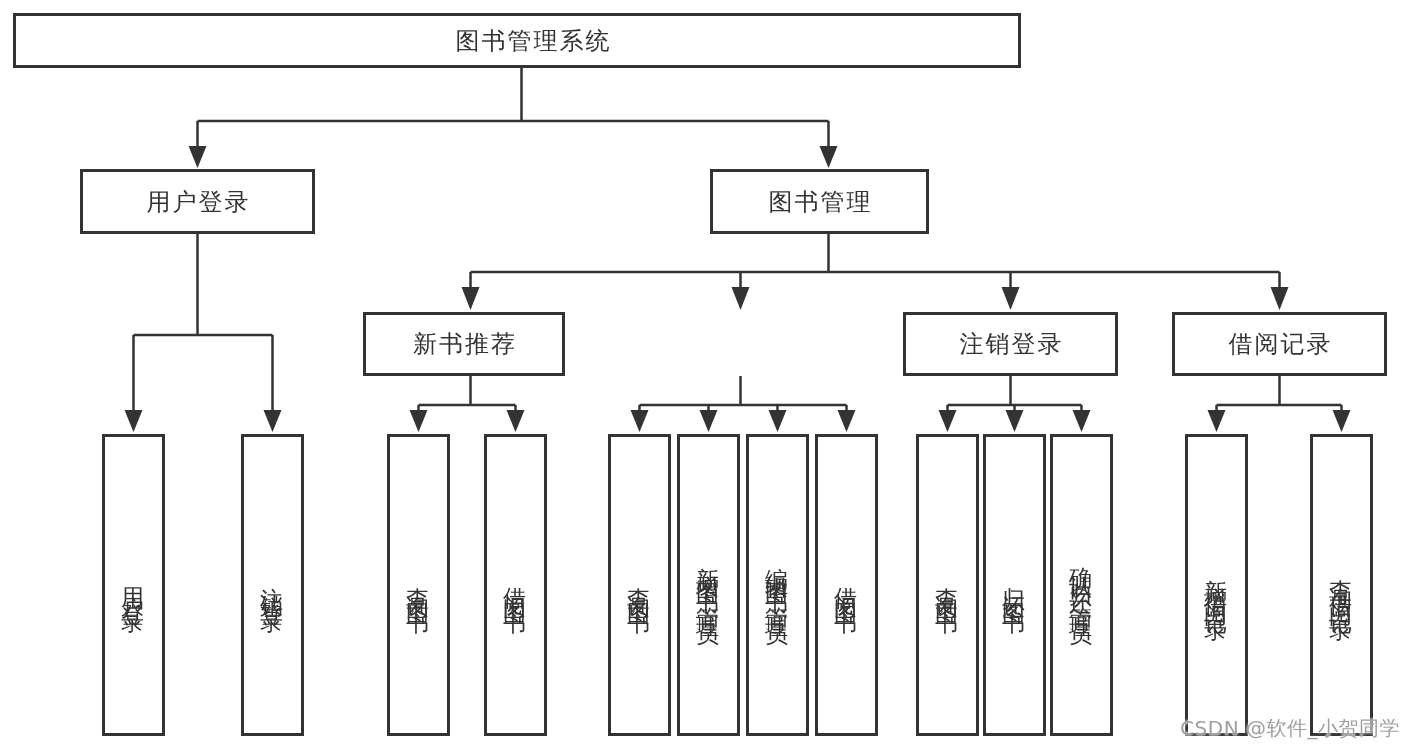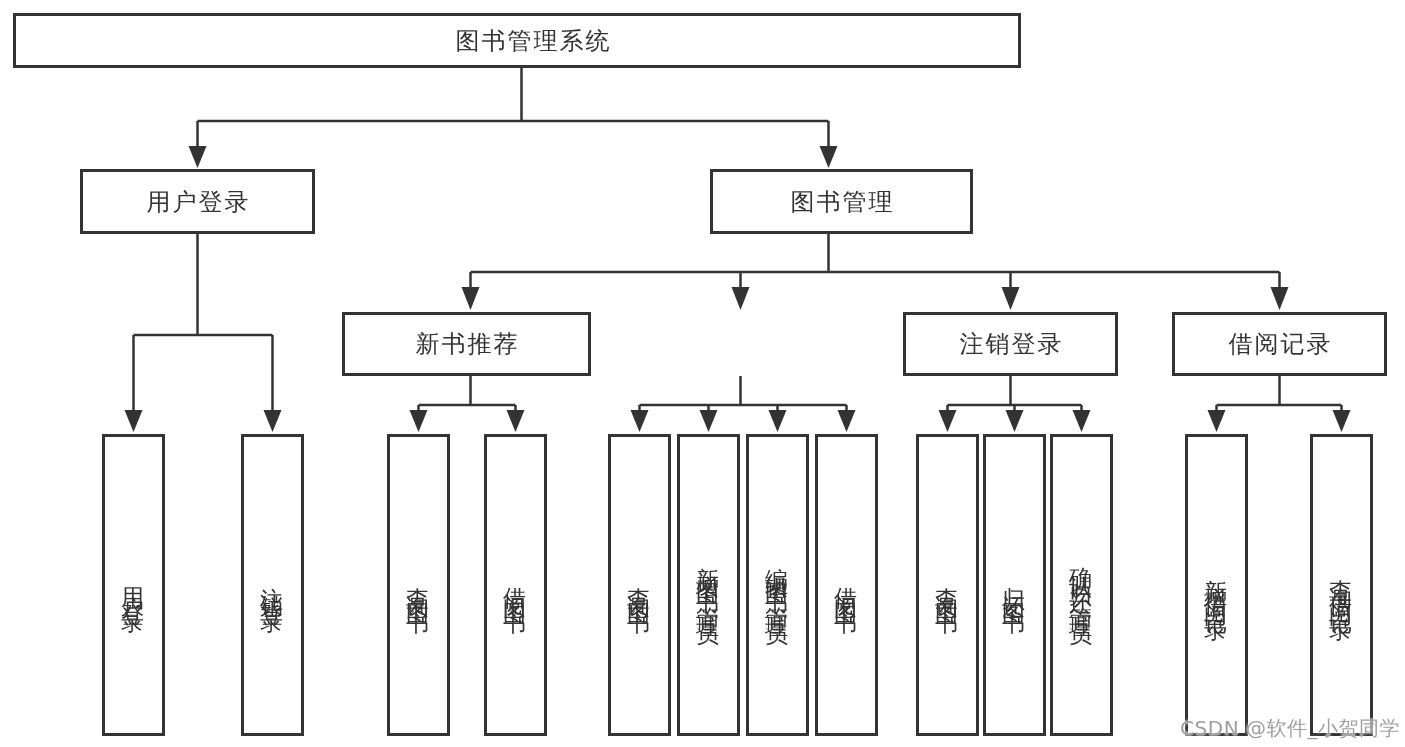--- a/index.html
+++ b/index.html
@@ -124,25 +124,25 @@
     <polygon class="arrow" points="1332.5,410 1350.5,410 1341.5,432"></polygon>
   </svg>
 
   <div class="node hbox" style="left:13px; top:13px; width:1008px; height:55px;padding-left:31px;">
     <span class="label">图书管理系统</span>
   </div>
 
   <div class="node hbox" style="left:80px; top:169px; width:235px; height:65px;">
     <span class="label">用户登录</span>
   </div>
-  <div class="node hbox" style="left:710px; top:169px; width:263px; height:65px;">
+  <div class="node hbox" style="left:710px; top:169px; width:219px; height:65px;">
     <span class="label">图书管理</span>
   </div>
 
-  <div class="node hbox" style="left:342px; top:312px; width:249px; height:64px;">
+  <div class="node hbox" style="left:363px; top:312px; width:202px; height:64px;">
     <span class="label">新书推荐</span>
   </div>
   <div class="node hbox" style="left:903px; top:312px; width:215px; height:64px;">
     <span class="label">注销登录</span>
   </div>
   <div class="node hbox" style="left:1172px; top:312px; width:215px; height:64px;">
     <span class="label">借阅记录</span>
   </div>
 
   <div class="node vbox" style="left:102px; top:434px; width:63px; height:302px;">

